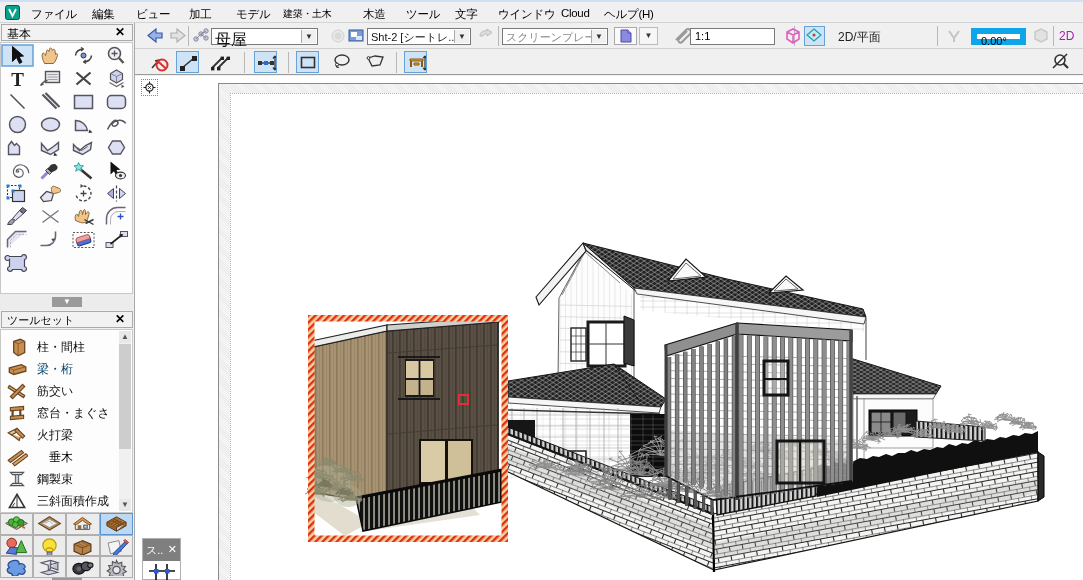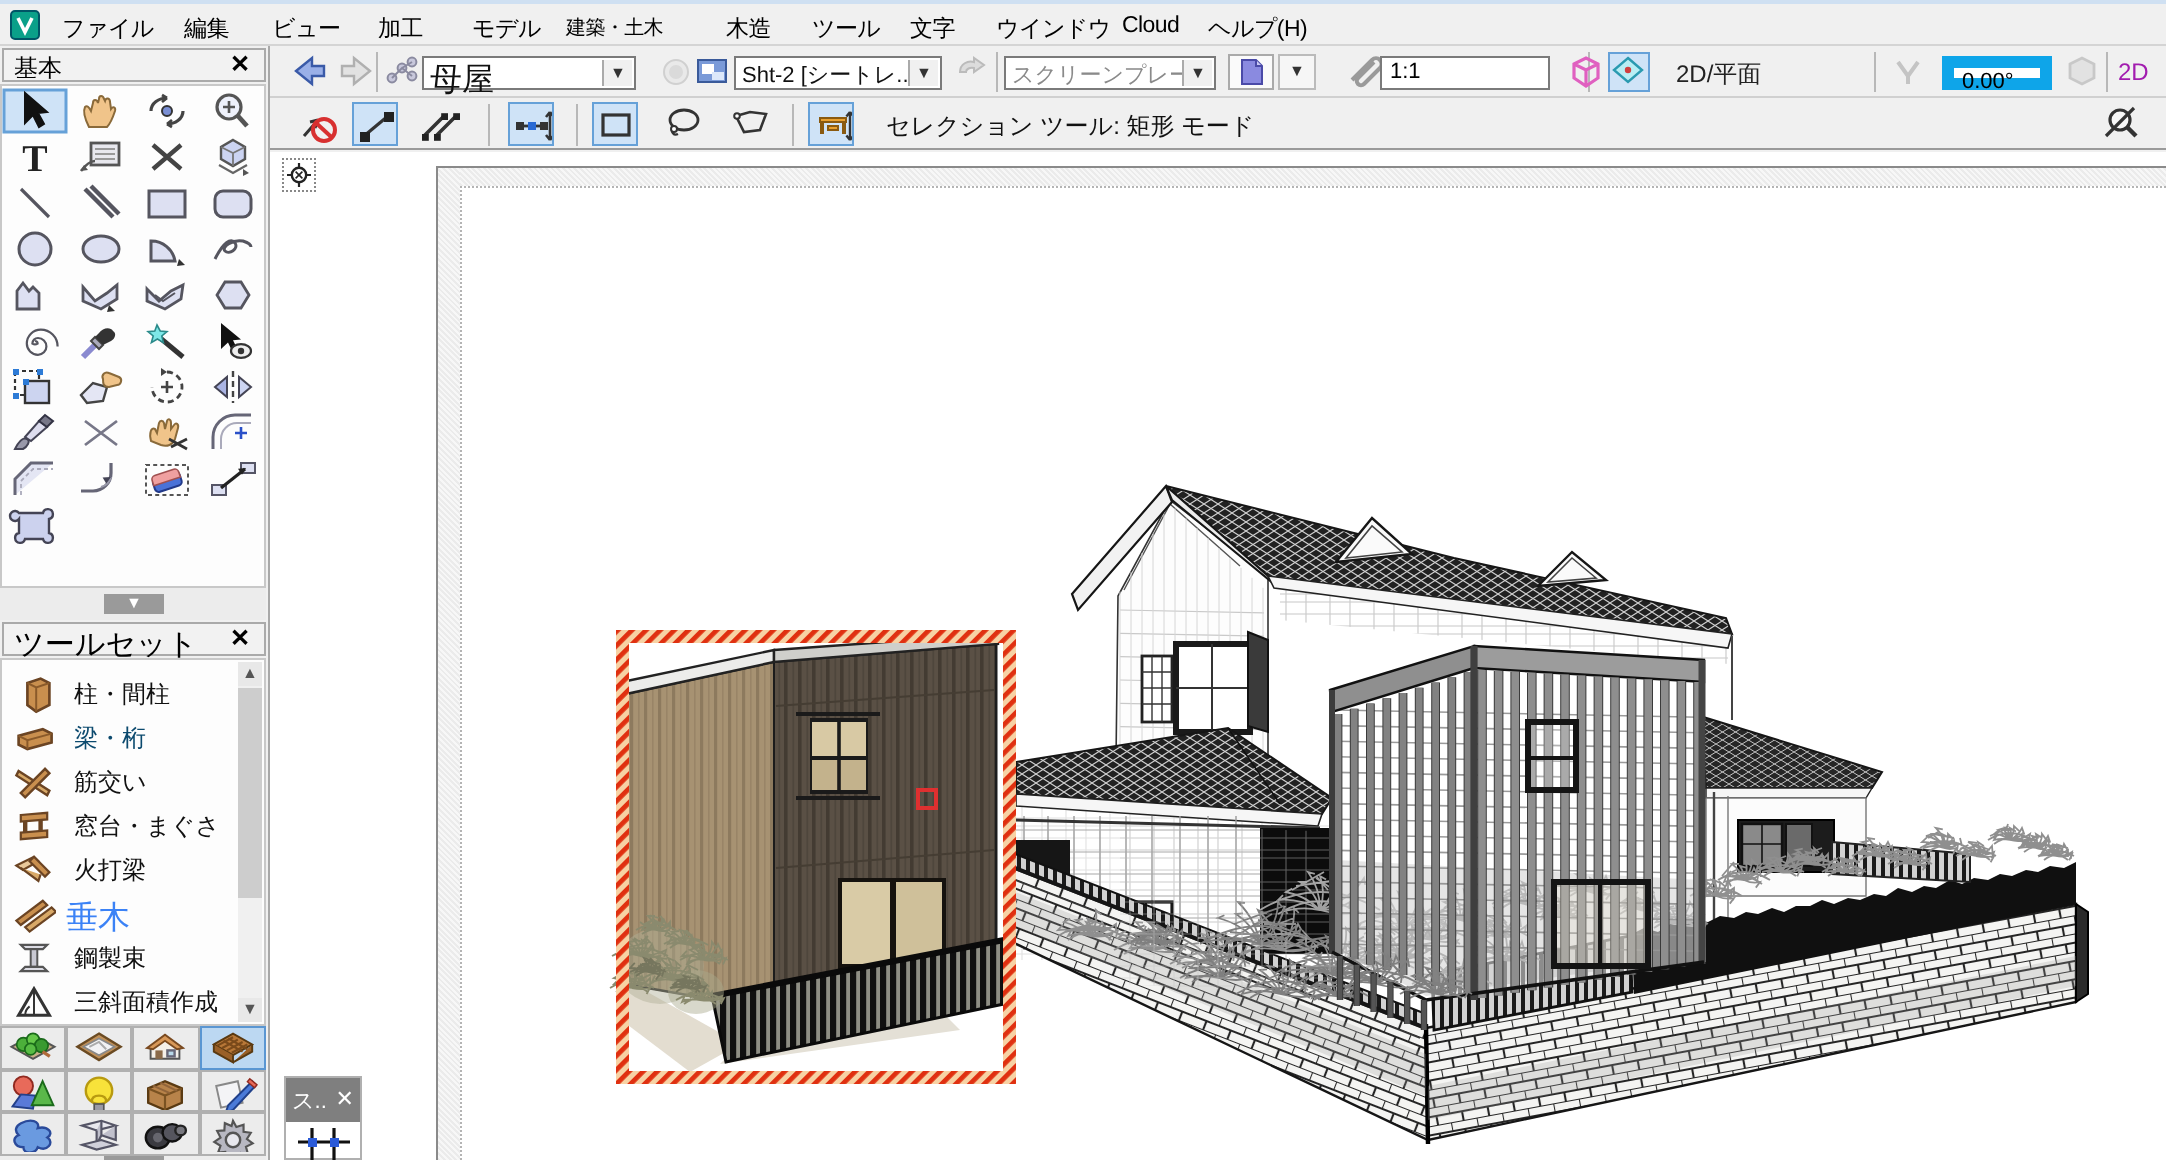--- a/index.html
+++ b/index.html
@@ -262,21 +262,21 @@
           <g transform="translate(4.5,1.5)">
             <path d="M4,4 a2.5,2.5 0 1,0 0,3 L4,14 a2.5,2.5 0 1,0 3,3 L16,17 a2.5,2.5 0 1,0 3,-3 L19,7 a2.5,2.5 0 1,0 -3,-3 Z" fill="#ccd2ee" stroke="#445" stroke-width="1.2"></path>
           </g>
         </svg>
       </div>
     </div>
     <div class="abs" style="left:0px;top:271px;width:133px;height:16px;background:#ececec">
       <div class="abs" style="left:52px;top:3px;width:30px;height:10px;background:#9a9a9a;text-align:center;line-height:9px;color:#fff;font-size:8px">▼</div>
     </div>
     <div class="abs" style="left:1px;top:288px;width:132px;height:17px;background:#f2f2f2;border:1px solid #aaa">
-      <div class="abs" style="left:5px;top:1px;font-size:15px">ツールセット</div>
+      <div class="abs" style="left:5px;top:1px;font-size:11px">ツールセット</div>
       <div class="abs" style="right:7px;top:0px;font-size:12px;font-weight:bold">✕</div>
     </div>
     <div class="abs" style="left:0px;top:306px;width:133px;height:184px;background:#fdfdfd;border:1px solid #c8c8c8;position:relative">
       <svg style="position:absolute;left:5px;top:7px" width="22" height="20" viewBox="0 0 20 18">
         <path d="M7,4 L13,2 L17,4 L17,14 L11,17 L7,14 Z" fill="#c98f4e" stroke="#6b4423" stroke-width="1.2"></path>
         <path d="M7,4 L11,6 L17,4 M11,6 L11,17" fill="none" stroke="#8a5a2a" stroke-width="0.9"></path>
       </svg>
       <div style="position:absolute;left:36px;top:9px;font-size:12px;color:#111;white-space:nowrap">柱・間柱</div>
       <svg style="position:absolute;left:5px;top:29px" width="22" height="20" viewBox="0 0 20 18">
         <path d="M3,8 L14,5 L18,7 L18,11 L7,14 L3,12 Z" fill="#c98f4e" stroke="#6b4423" stroke-width="1.2"></path>
@@ -296,21 +296,21 @@
       <svg style="position:absolute;left:5px;top:95px" width="22" height="20" viewBox="0 0 20 18">
         <path d="M2,7 L10,3 L12,5 L5,9 Z" fill="#e8c89a" stroke="#6b4423" stroke-width="1"></path>
         <path d="M10,3 L17,10 L15,12 L8,5 Z" fill="#c98f4e" stroke="#6b4423" stroke-width="1"></path>
         <path d="M4,8 L12,14 L13,11" fill="#d8a968" stroke="#6b4423" stroke-width="1"></path>
       </svg>
       <div style="position:absolute;left:36px;top:97px;font-size:12px;color:#111;white-space:nowrap">火打梁</div>
       <svg style="position:absolute;left:5px;top:117px" width="22" height="20" viewBox="0 0 20 18">
         <path d="M2,12 L14,3 L16,5 L4,14 Z" fill="#c98f4e" stroke="#6b4423" stroke-width="1"></path>
         <path d="M6,15 L18,6 L20,8 L8,17 Z" fill="#d8a968" stroke="#6b4423" stroke-width="1"></path>
       </svg>
-      <div style="position:absolute;left:32px;top:119px;font-size:16px;color:#3b82f6;white-space:nowrap">垂木</div>
+      <div style="position:absolute;left:48px;top:119px;font-size:12px;color:#000000;white-space:nowrap">垂木</div>
       <svg style="position:absolute;left:5px;top:139px" width="22" height="20" viewBox="0 0 20 18">
         <path d="M4,3 L16,3 L14,5 L6,5 Z" fill="#dcdce4" stroke="#555" stroke-width="1"></path>
         <rect x="8.5" y="5" width="3" height="8" fill="#c8c8d2" stroke="#555" stroke-width="0.9"></rect>
         <path d="M4,15 L16,15 L14,13 L6,13 Z" fill="#dcdce4" stroke="#555" stroke-width="1"></path>
       </svg>
       <div style="position:absolute;left:36px;top:141px;font-size:12px;color:#111;white-space:nowrap">鋼製束</div>
       <svg style="position:absolute;left:5px;top:161px" width="22" height="20" viewBox="0 0 20 18">
         <path d="M3,15 L10,3 L17,15 Z" fill="none" stroke="#333" stroke-width="1.4"></path>
         <path d="M10,3 L10,15" stroke="#333" stroke-width="0.9"></path>
         <path d="M6,15 a5,5 0 0,1 2,-4" fill="none" stroke="#333" stroke-width="0.9"></path>
@@ -570,21 +570,20 @@
     <div class="abs" style="left:269px;top:1px;width:23px;height:22px;background:#cfe3f7;border:1px solid #66a1d8;">
       <div class="abs" style="left:1px;top:1px;width:20px;height:20px">
         <svg width="20" height="20" viewBox="0 0 20 20" style="position:absolute;left:0;top:0">
           <path d="M4,6 L17,6 L17,8 L4,8 Z" fill="#e8a030" stroke="#8a5a10"></path>
           <path d="M5,8 L5,14 M16,8 L16,14" stroke="#8a5a10" stroke-width="2"></path>
           <path d="M8,10 L13,10 L13,12 L8,12 Z" fill="#e8a030" stroke="#8a5a10"></path>
           <path d="M19,3 L19,17 M19,3 l-1.8,2.2 M19,3 l1.8,2.2 M19,17 l-1.8,-2.2 M19,17 l1.8,-2.2" stroke="#333" stroke-width="1.2" fill="none"></path>
         </svg>
       </div>
     </div>
-    <div class="abs" style="left:308px;top:5px;font-size:12px;color:#111;white-space:nowrap">セレクション ツール: 矩形 モード</div>
     <div class="abs" style="left:915px;top:1px;width:23px;height:22px">
       <svg width="22" height="22" viewBox="0 0 22 22" style="position:absolute;left:0;top:0">
         <circle cx="10" cy="9" r="5" fill="#f8f8f8" stroke="#333" stroke-width="1.6"></circle>
         <path d="M13.5,12.5 L18,17" stroke="#333" stroke-width="2.2"></path>
         <path d="M3,17 L17,3" stroke="#333" stroke-width="1.6"></path>
       </svg>
     </div>
   </div>
 <div class="abs" style="left:135px;top:76px;width:948px;height:504px;background:#ffffff;overflow:hidden">
     <div class="abs" style="left:83px;top:7px;width:865px;height:497px;border-left:1px solid #8a8a8a;border-top:1px solid #8a8a8a;background:#ffffff"></div>

